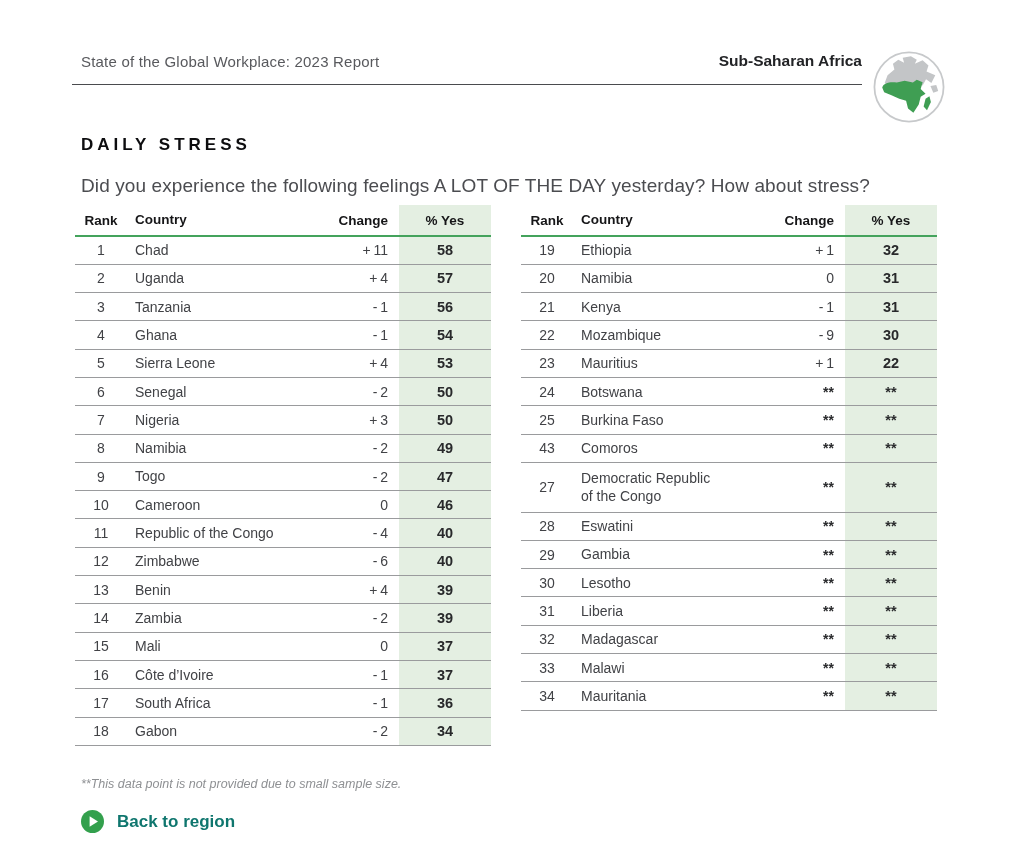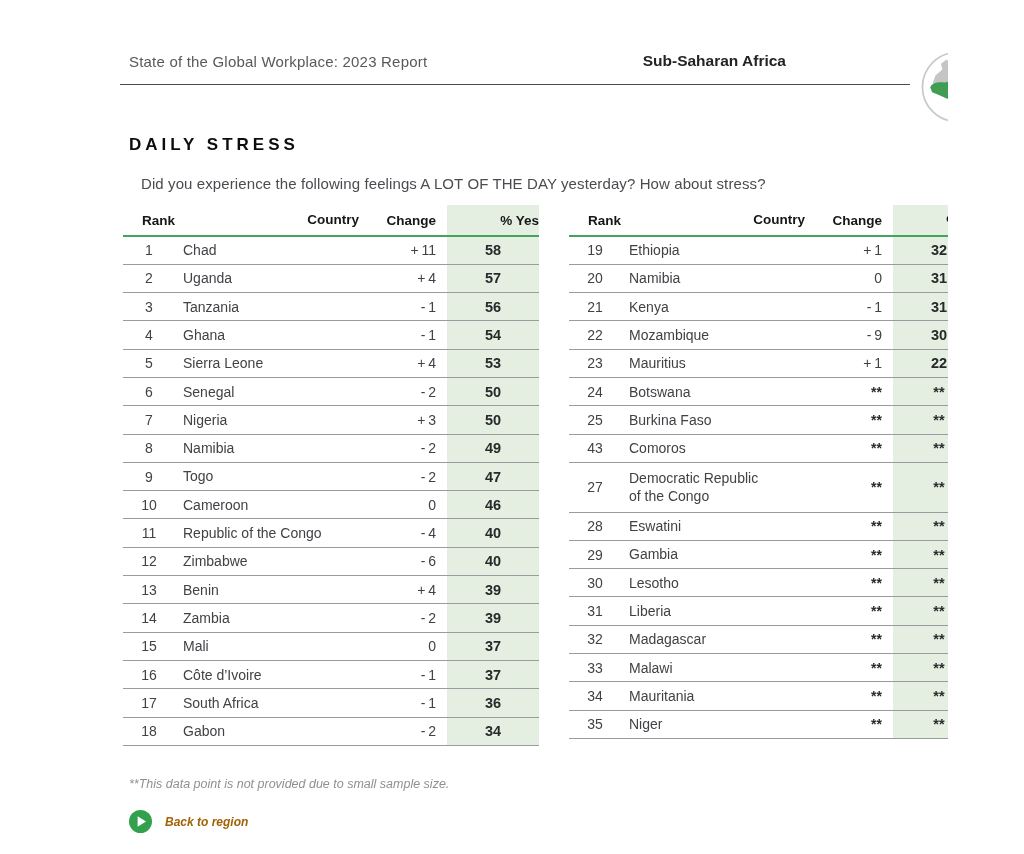--- a/index.html
+++ b/index.html
@@ -1,25 +1,24 @@
 <!DOCTYPE html>
 <html style="--accent-green: #44a35c; --light-green-bg: #e4efe2; --map-green: #3f9e53; --play-green: #33a04d;"><head>
 <meta charset="utf-8">
 <style>
   * { margin: 0; padding: 0; box-sizing: border-box; }
   html, body { background: #ffffff; }
   .page {
     position: relative;
-    width: 900px;
+    width: 1024px;
     height: 854px;
     background: #ffffff;
     font-family: "Liberation Sans", sans-serif;
     color: #3f4043;
     overflow: hidden;
-    margin-left: 48px;
   }
   
   .report-title {
     position: absolute; left: 81px; top: 53px;
     font-size: 15px; color: #58595d; letter-spacing: .2px;
   }
   .region-label {
     position: absolute; top: 52px; right: 162px;
     font-size: 15.5px; font-weight: 700; color: #222326;
   }
@@ -30,40 +29,39 @@
   .globe {
     position: absolute; left: 872px; top: 50px;
     width: 74px; height: 74px;
   }
   
   .section-title {
     position: absolute; left: 81px; top: 135px;
     font-size: 17px; font-weight: 700; letter-spacing: 4px; color: #0d0d0f;
   }
   .question {
-    position: absolute; left: 93px; top: 175px;
-    font-size: 15px; color: #4b4c50; letter-spacing: .1px;
+    position: absolute; left: 81px; top: 175px;
+    font-size: 19px; color: #4b4c50; letter-spacing: .1px;
   }
   
   .table-wrap { position: absolute; top: 205px; }
   .table-left  { left: 75px; }
   .table-right { left: 521px; }
   table.rank-table {
     table-layout: fixed; width: 416px; border-collapse: collapse;
   }
   col.col-rank    { width: 52px; }
   col.col-country { width: 184px; }
   col.col-change  { width: 88px; }
   col.col-yes     { width: 92px; }
   .rank-table th {
     height: 31px;
     font-size: 13.5px; font-weight: 700; color: #161618;
     border-bottom: 2px solid var(--accent-green, #44a35c);
     vertical-align: middle;
-    text-align: right;
   }
   .rank-table td {
     height: 28.3px;
     font-size: 14px; color: #414246;
     border-bottom: 1px solid #9a9b9d;
     vertical-align: middle;
   }
   .rank-table tr.tall td { height: 49.7px; }
   .c-rank   { text-align: center; }
   .c-country{ text-align: left; padding-left: 8px; white-space: pre-line; line-height: 1.3; }
@@ -76,21 +74,21 @@
     position: absolute; left: 81px; top: 777px;
     font-size: 12.5px; font-style: italic; color: #8e9093;
   }
   .back-link {
     position: absolute; left: 81px; top: 810px;
     display: flex; align-items: center; gap: 13px;
     cursor: pointer;
   }
   .back-link .play-icon { width: 23px; height: 23px; display: block; }
   .back-link .back-label {
-    font-size: 12px; font-weight: 700; font-style: italic; color: #a16207;
+    font-size: 17px; font-weight: 700; color: #0f766e;
   }
 </style>
 </head>
 <body>
 
 <div class="page">
 
   <div class="report-title">State of the Global Workplace: 2023 Report</div>
   <div class="region-label">Sub-Saharan Africa</div>
   <div class="header-rule"></div>
@@ -343,26 +341,20 @@
             <td class="c-country">Malawi</td>
             <td class="c-change stars">**</td>
             <td class="c-yes stars">**</td>
           </tr>
           <tr>
             <td class="c-rank">34</td>
             <td class="c-country">Mauritania</td>
             <td class="c-change stars">**</td>
             <td class="c-yes stars">**</td>
           </tr>
-          <tr>
-            <td class="c-rank">35</td>
-            <td class="c-country">Niger</td>
-            <td class="c-change stars">**</td>
-            <td class="c-yes stars">**</td>
-          </tr>
         </tbody>
     </table>
   </div>
 
   <div class="footnote">**This data point is not provided due to small sample size.</div>
 
   <div class="back-link">
     <svg class="play-icon" viewBox="0 0 23 23">
       <circle cx="11.5" cy="11.5" r="11.5" fill="#33a04d"></circle>
       <polygon points="8.6,6.2 17,11.5 8.6,16.8" fill="#ffffff"></polygon>

